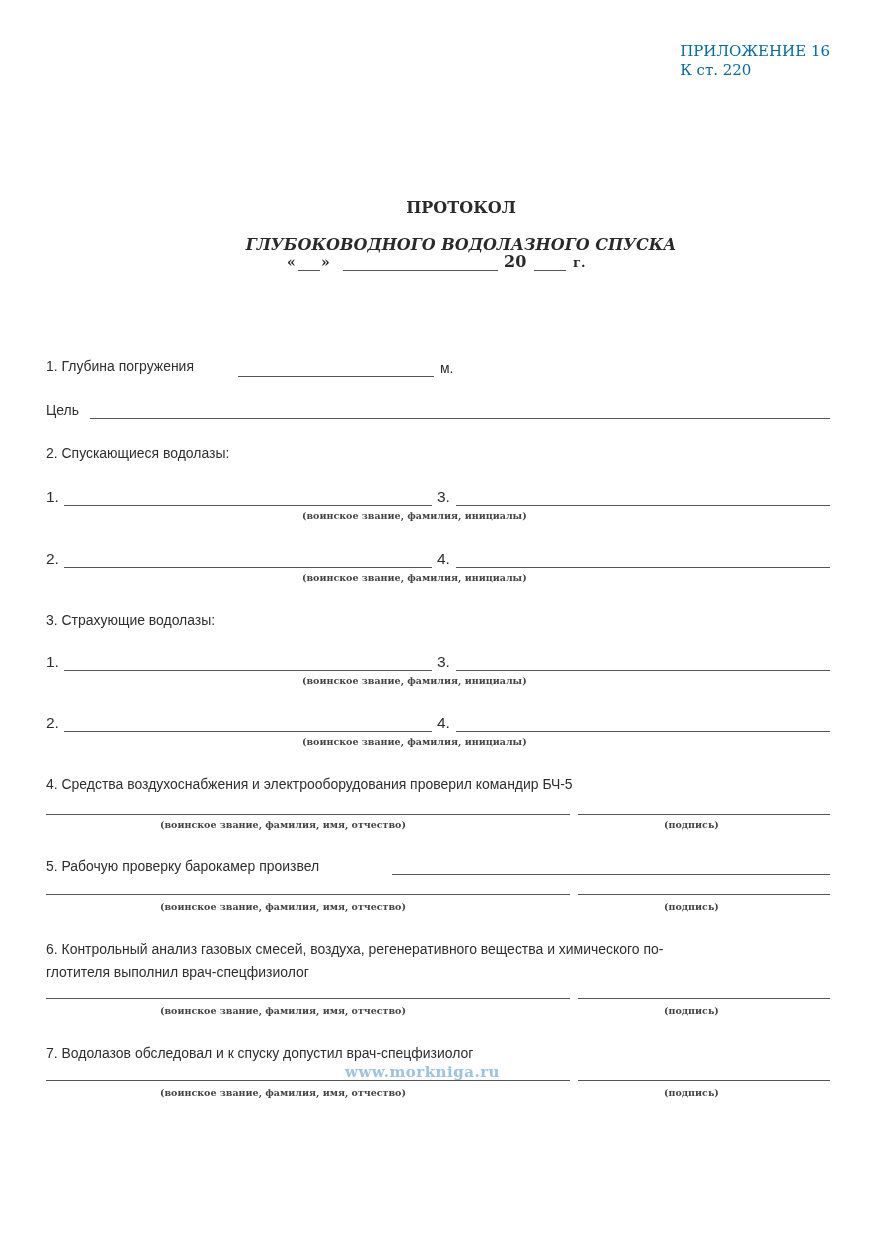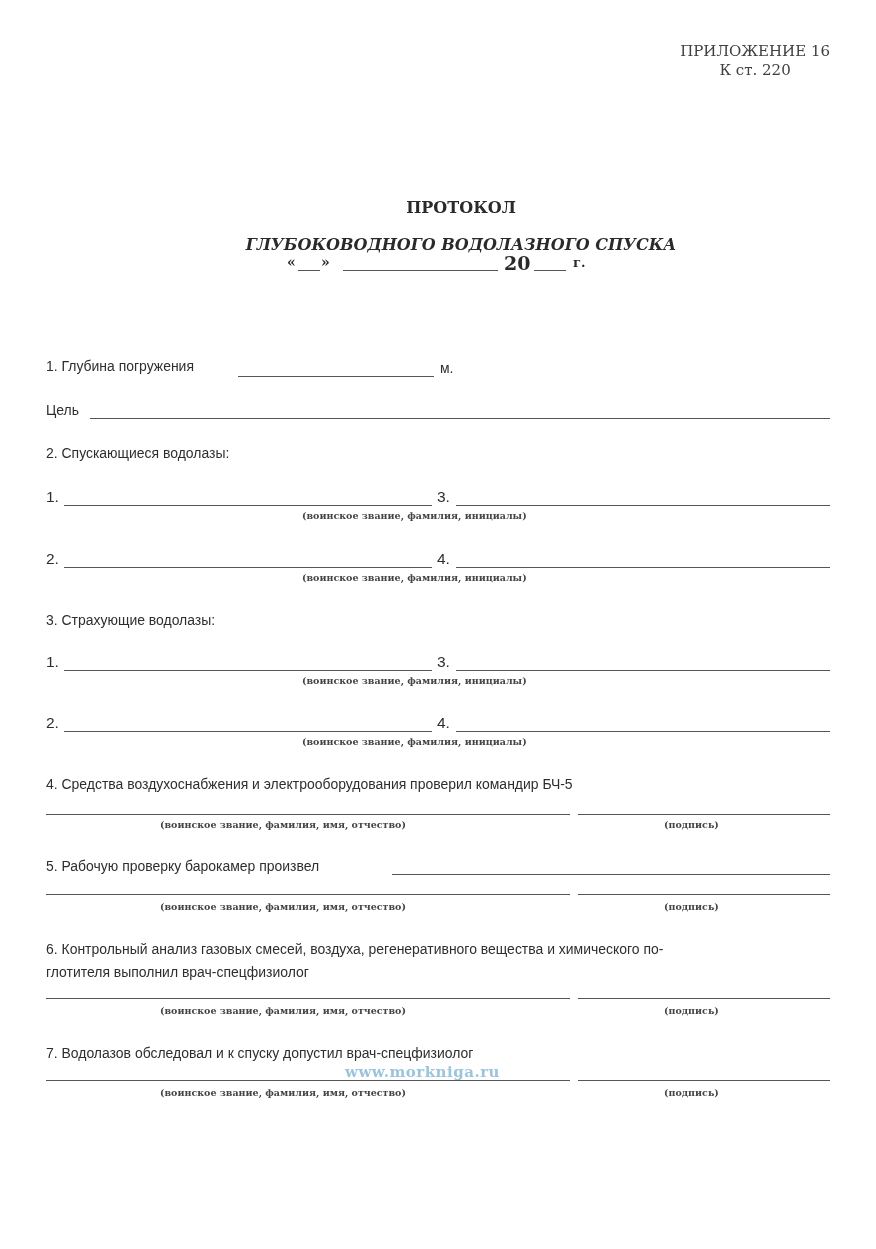--- a/index.html
+++ b/index.html
@@ -2,21 +2,21 @@
 <html><head>
 <meta charset="utf-8">
 <style>
   html, body { margin: 0; padding: 0; background: #ffffff; }
   body {
     width: 876px; height: 1249px; position: relative; overflow: hidden;
     font-family: "DejaVu Serif", "Liberation Serif", serif;
     color: #2a2a2a;
   }
   .abs { position: absolute; }
-  .appendix { right: 46px; top: 42px; text-align: center; font-size: 15px; line-height: 19px; color: #404040; }
+  .appendix { right: 46px; top: 42px; text-align: left; font-size: 15px; line-height: 19px; color: #0369a1; }
   .title { left: 0; width: 876px; text-align: center; font-weight: bold; font-size: 16px; color: #2a2a2a; padding-left: 23px; }
   .t1 { top: 198px; }
   .t2 { top: 235px; font-style: italic; }
   .line { position: absolute; height: 0; border-top: 1.6px solid #555; }
   .txt { position: absolute; font-family: "Liberation Sans", sans-serif; font-size: 15.5px; color: #2e2e2e; white-space: nowrap; transform: scaleX(0.9); transform-origin: left; }
   .cap { position: absolute; font-family: "DejaVu Serif", serif; font-size: 9.5px; font-weight: bold; color: #444; white-space: nowrap; text-align: right; }
   .num { position: absolute; font-family: "Liberation Sans", sans-serif; font-size: 15.5px; color: #2e2e2e; }
   .watermark { position: absolute; left: 345px; top: 1063px; font-family: "DejaVu Serif", serif; font-weight: bold; font-size: 15px; color: #9cc4dc; letter-spacing: 0.5px; }
 </style>
 </head>
@@ -28,21 +28,21 @@
 </div>
 
 <div class="abs title t1">ПРОТОКОЛ</div>
 <div class="abs title t2">ГЛУБОКОВОДНОГО ВОДОЛАЗНОГО СПУСКА</div>
 
 <div class="abs" style="left:0;top:0;width:876px;height:300px;">
   <span class="abs" style="left:287px;top:254px;font-weight:bold;font-size:14px;">«</span>
   <div class="line" style="left:298px;top:270px;width:22px;"></div>
   <span class="abs" style="left:321px;top:254px;font-weight:bold;font-size:14px;">»</span>
   <div class="line" style="left:343px;top:270px;width:155px;"></div>
-  <span class="abs" style="left:504px;top:252px;font-weight:bold;font-size:19px;">20</span>
+  <span class="abs" style="left:504px;top:252px;font-weight:bold;font-size:16px;">20</span>
   <div class="line" style="left:534px;top:270px;width:32px;"></div>
   <span class="abs" style="left:573px;top:255px;font-weight:bold;font-size:13px;">г.</span>
 </div>
 
 <span class="txt" style="left:46px;top:357px;">1. Глубина погружения</span>
 <div class="line" style="left:238px;top:376px;width:196px;"></div>
 <span class="txt" style="left:440px;top:359px;">м.</span>
 
 <span class="txt" style="left:46px;top:401px;">Цель</span>
 <div class="line" style="left:90px;top:418px;width:740px;"></div>

